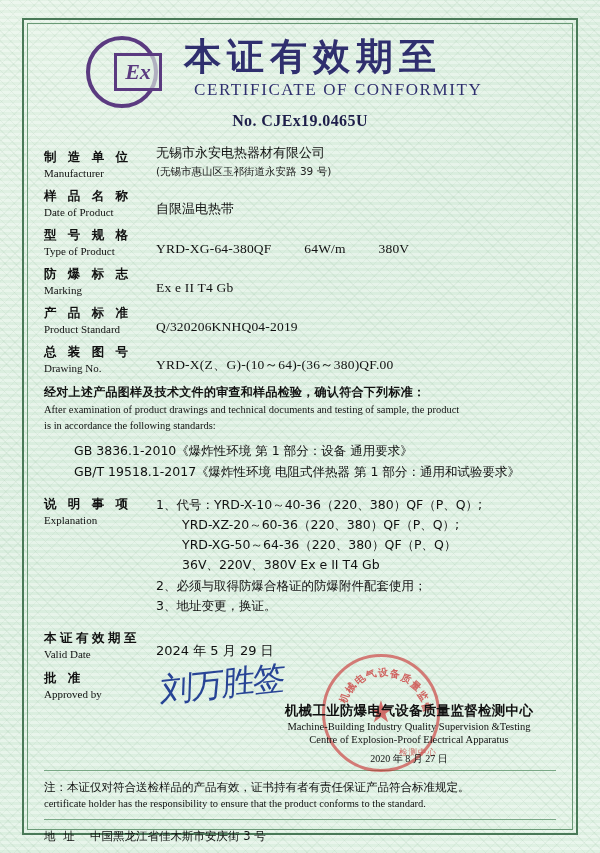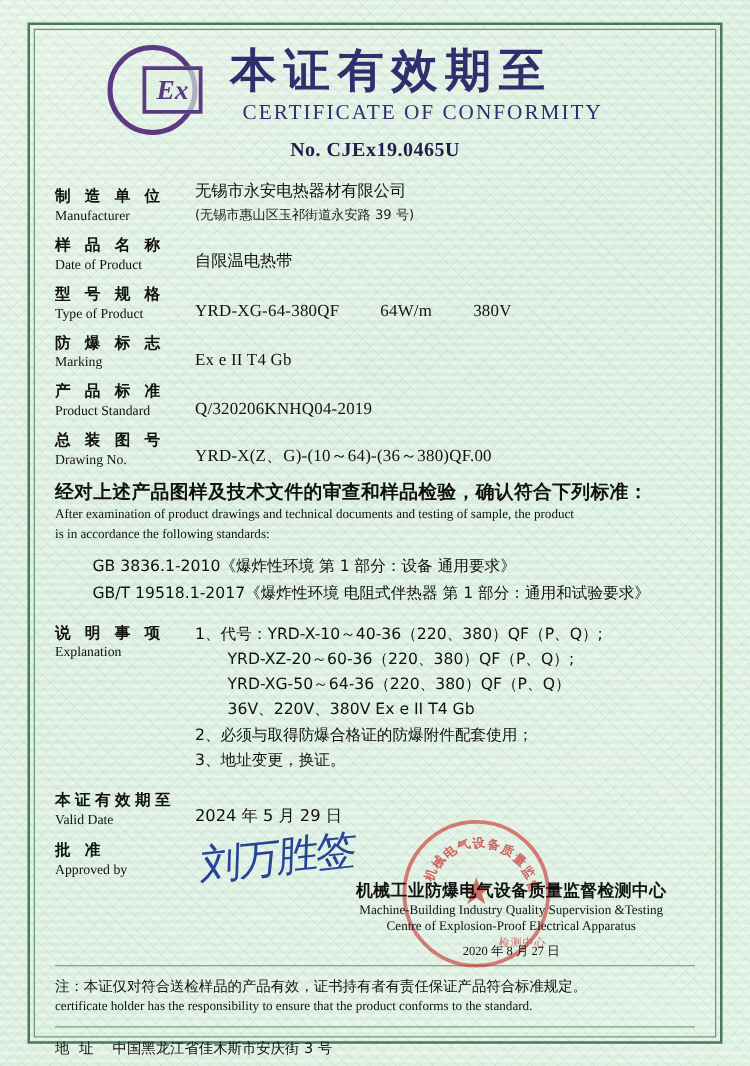--- a/index.html
+++ b/index.html
@@ -180,21 +180,21 @@
     display: inline-block;
     width: 26px;
   }
 
   
   .statement {
     margin-top: 10px;
   }
   .statement .s-cn {
     font-family: "DejaVu Sans", sans-serif;
-    font-size: 15px;
+    font-size: 12px;
     font-weight: bold;
     letter-spacing: 0.3px;
     color: #111;
   }
   .statement .s-en {
     font-size: 10.5px;
     line-height: 1.35;
     margin-top: 2px;
     color: #111;
   }

